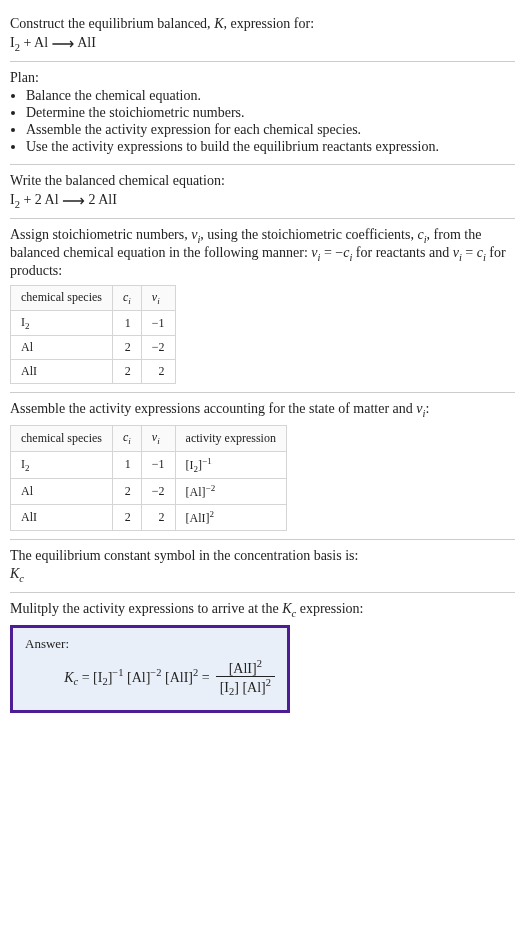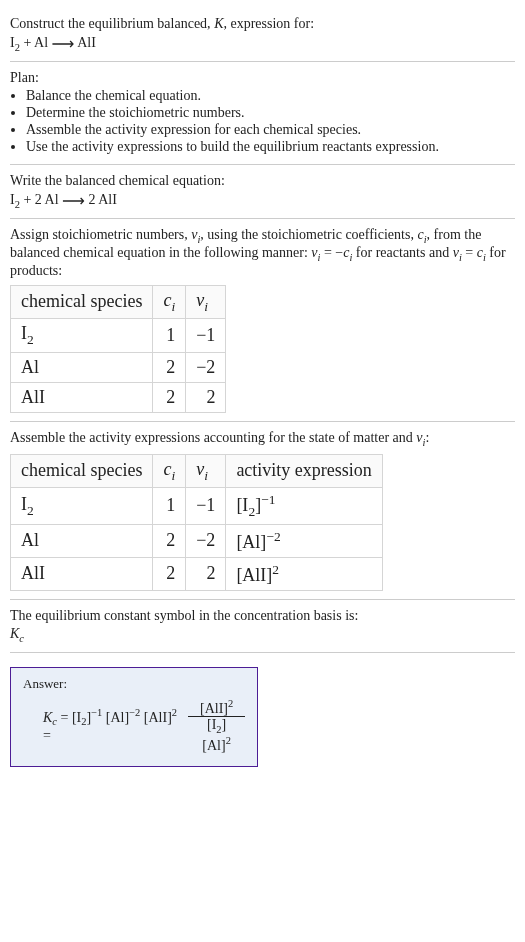--- a/index.html
+++ b/index.html
@@ -33,39 +33,39 @@
   .ital { font-style: italic; }
   ul.plan {
     margin: 2px 0 0 0;
     padding-left: 16px;
     list-style: disc;
   }
   ul.plan li { margin: 1px 0; }
   table.data {
     border-collapse: collapse;
     margin-top: 6px;
-    font-size: 18px;
+    font-size: 12px;
   }
   table.data th, table.data td {
     border: 1px solid #d5d5d5;
     padding: 4px 10px;
     text-align: left;
     font-weight: normal;
     background: #fff;
   }
   table.data th {
     background: #fafafa;
   }
   table.data td.num { text-align: right; }
   .answer-box {
-    border: 1px solid #4c1d95;
+    border: 3px solid #4c1d95;
     background: #e9eff8;
     padding: 8px 12px 12px 12px;
     margin-top: 6px;
-    width: 248px;
+    width: 280px;
     box-sizing: border-box;
   }
   .answer-label {
     font-size: 13px;
     margin-bottom: 6px;
   }
   .kc-line {
     display: flex;
     align-items: center;
     gap: 6px;
@@ -195,20 +195,23 @@
 
 <div class="section">
   <div>The equilibrium constant symbol in the concentration basis is:</div>
   <div class="eq-line">
     <span class="ital">K</span><span class="sub ital">c</span>
   </div>
 </div>
 <hr class="sep">
 
 <div class="section">
+  <div>
+    <span>Mulitply the activity expressions to arrive at the </span><span class="ital">K</span><span class="sub ital">c</span><span> expression:</span>
+  </div>
   <div class="answer-box">
     <div class="answer-label">Answer:</div>
     <div class="kc-line">
       <span>
         <span class="ital">K</span><span class="sub ital">c</span><span> = </span><span>[I</span><span class="sub">2</span><span>]</span><span class="sup">−1</span><span> </span><span>[Al]</span><span class="sup">−2</span><span> </span><span>[AlI]</span><span class="sup">2</span><span> = </span>
       </span>
       <span class="frac">
         <span class="num"><span>[AlI]</span><span class="sup">2</span></span>
         <span class="den"><span>[I</span><span class="sub">2</span><span>] [Al]</span><span class="sup">2</span></span>
       </span>

